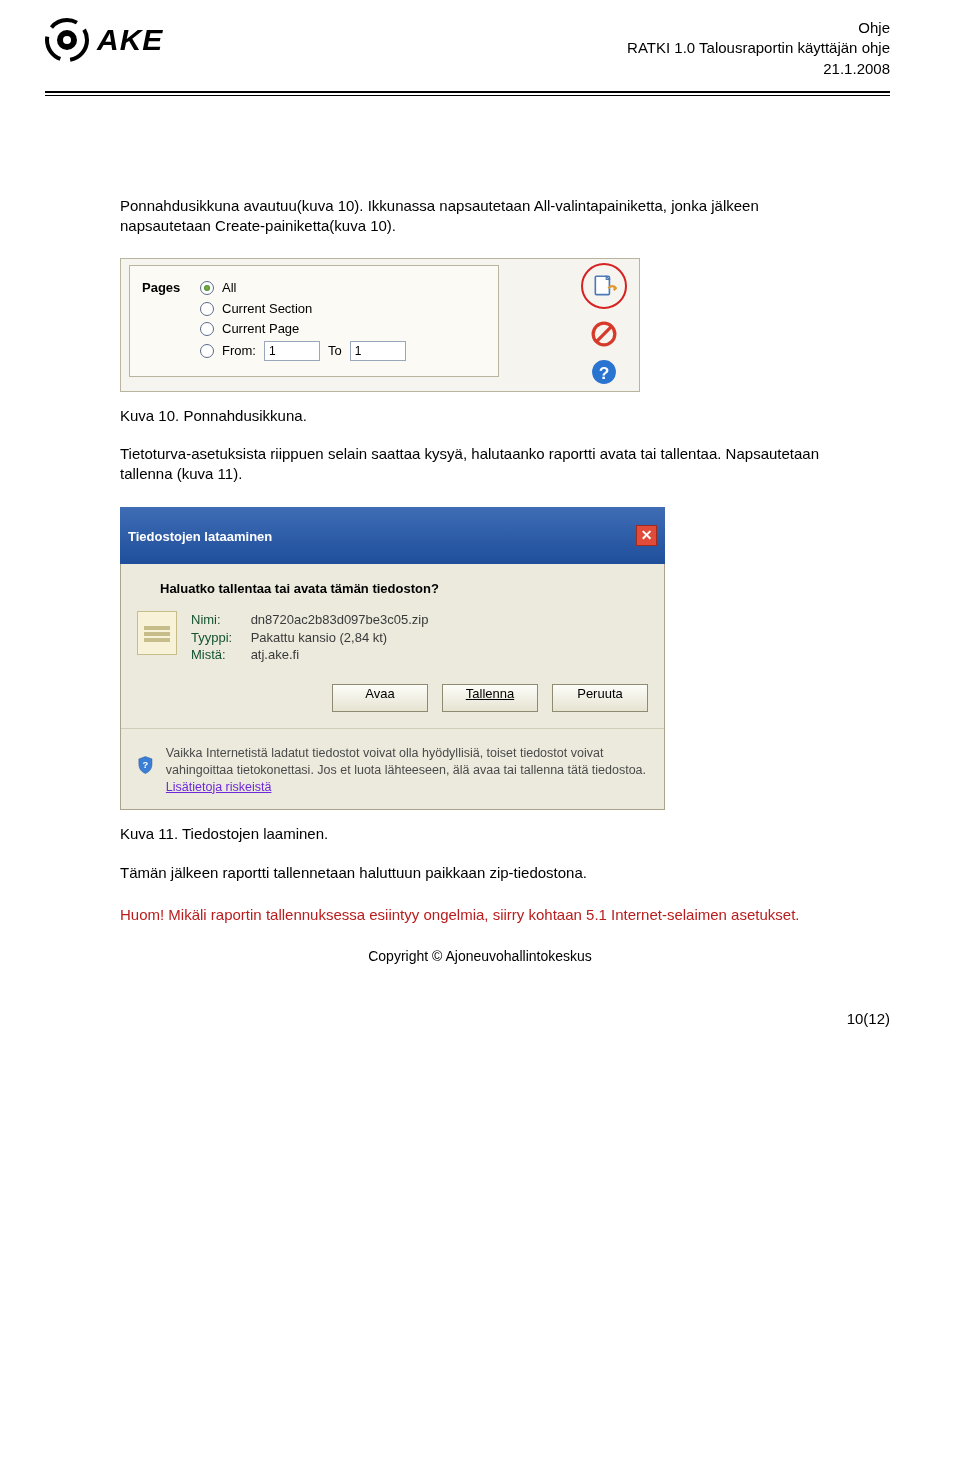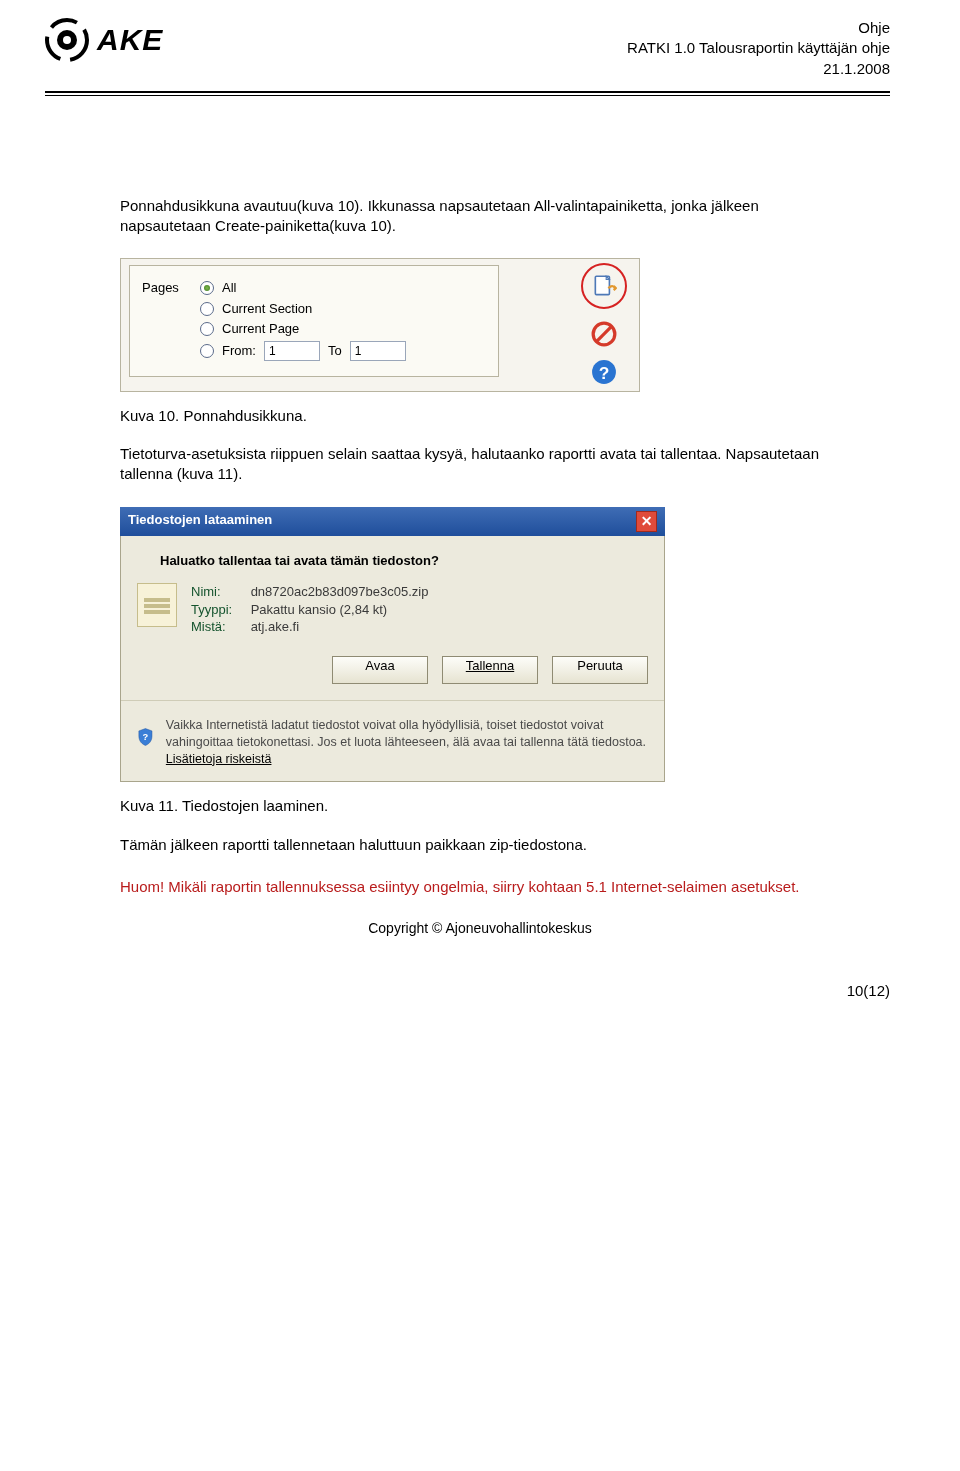--- a/index.html
+++ b/index.html
@@ -30,46 +30,46 @@
   
   .pages-panel {
     width: 520px; background: #f6f4ee; border: 1px solid #b8b4a0;
     padding: 6px 8px 14px 8px; position: relative; margin-bottom: 6px;
   }
   .pages-inner {
     border: 1px solid #b8b4a0; background: #fbfaf4; padding: 10px 8px 12px 12px;
     width: 370px; position: relative;
   }
   .pg-row { display: flex; align-items: center; gap: 8px; font-size: 13px; margin: 3px 0; }
-  .pg-label { width: 50px; }
+  .pg-label { width: 50px; font-weight: bold; }
   .radio { width: 14px; height: 14px; border-radius: 50%; border: 1px solid #5b6b8a; display: inline-flex; align-items: center; justify-content: center; background: #fff; }
   .radio.sel::after { content: ""; width: 6px; height: 6px; border-radius: 50%; background: radial-gradient(circle,#7fb84e,#3d7a1e); display: block; }
   .mini-input { width: 56px; height: 20px; border: 1px solid #9aa6b9; background: #fff; font-size: 12px; padding: 0 4px; display: inline-flex; align-items: center; }
   .side-icons { position: absolute; right: 12px; top: 4px; display: flex; flex-direction: column; gap: 12px; align-items: center; }
   .side-icons .circled { width: 46px; height: 46px; border: 2px solid #d62222; border-radius: 50%; display: flex; align-items: center; justify-content: center; }
   .ic { width: 26px; height: 26px; }
   
   .dl-dialog { width: 545px; font-size: 13px; margin-top: 10px; }
-  .dl-title { background: linear-gradient(#3f6db5,#1f4e9b); color: #fff; padding: 4px 8px; display: flex; justify-content: space-between; align-items: flex-start; }
+  .dl-title { background: linear-gradient(#3f6db5,#1f4e9b); color: #fff; padding: 18px 8px; display: flex; justify-content: space-between; align-items: flex-end; }
   .dl-title-text { font-weight: 700; }
   .dl-x { width: 21px; height: 21px; background: #e04b3a; border: 1px solid #a02a1d; display: flex; align-items: center; justify-content: center; color: #fff; font-weight: 700; font-size: 14px; }
   .dl-body { background: #eceadd; border: 1px solid #a9a58c; border-top: none; padding: 16px 16px 14px 16px; }
   .dl-q { font-weight: 700; margin-bottom: 14px; margin-left: 23px; }
   .dl-row { display: flex; gap: 14px; }
   .dl-fileicon { width: 40px; height: 44px; background: #f7f2d8; border: 1px solid #c6bd8b; position: relative; }
   .dl-fileicon::before { content: ""; position: absolute; top: 14px; left: 6px; width: 26px; height: 4px; background: #c6bd8b; box-shadow: 0 6px 0 #c6bd8b, 0 12px 0 #c6bd8b; }
   .dl-meta { font-size: 13px; color: #3a3a3a; }
   .dl-meta .lbl { color: #14532d; display: inline-block; width: 56px; }
   .dl-buttons { display: flex; justify-content: flex-end; gap: 14px; margin-top: 20px; }
   .winbtn { min-width: 96px; height: 28px; background: linear-gradient(#fdfdf9,#e6e3d1); border: 1px solid #8f8b73; font-size: 13px; display: inline-flex; align-items: flex-start; justify-content: center; }
   .winbtn u { text-decoration: underline; }
   .dl-sep { height: 1px; background: #cfccb7; margin: 16px -16px; }
   .dl-warn { display: flex; gap: 12px; align-items: flex-start; font-size: 12.5px; color: #4a4a4a; }
   .shield { width: 36px; height: 40px; }
-  .dl-warn a { color: #000000; }
+  .dl-warn a { color: #6d28d9; }
   .copyright { text-align: center; font-size: 14px; }
   .pagenum { text-align: right; padding: 4px 70px 24px 0; font-size: 15px; }
 </style>
 </head>
 <body>
 
 <div class="headerbar">
   <div class="logo">
     <span class="logo-mark">
       <svg width="44" height="44" viewBox="0 0 44 44">

